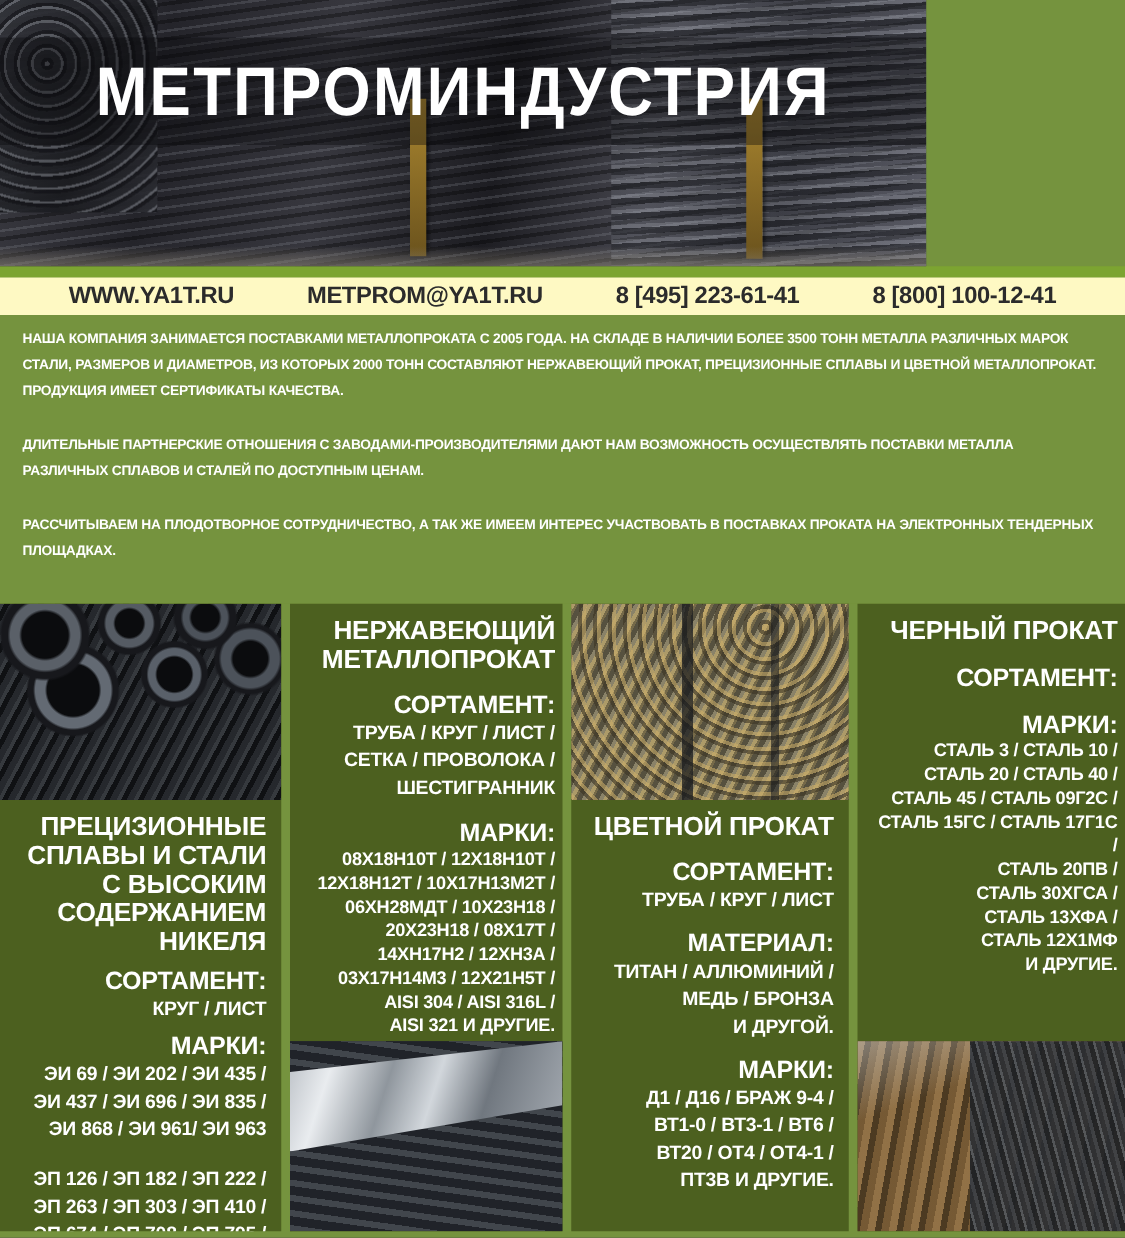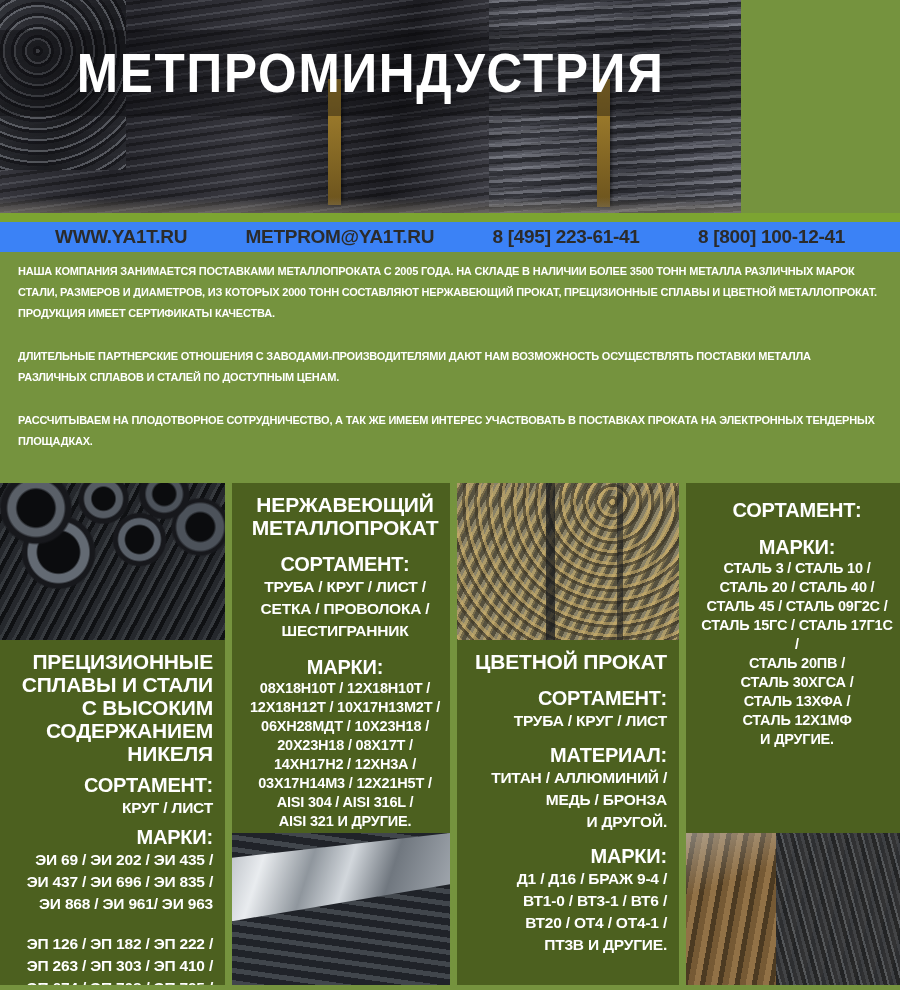--- a/index.html
+++ b/index.html
@@ -24,21 +24,21 @@
   .post{position:absolute;width:13px;background:linear-gradient(180deg,#ab8730,#6b531d);box-shadow:2px 0 3px rgba(0,0,0,.5);}
   .post.p1{left:328px;bottom:8px;height:126px;}
   .post.p2{left:597px;bottom:6px;height:128px;}
   .hero-band{position:absolute;top:30px;left:0;width:100%;height:86px;
     background:rgba(8,9,11,.38);display:flex;align-items:center;justify-content:center;}
   .hero-band h1{margin:0;color:#fff;font-size:55px;font-weight:700;letter-spacing:2px;
     transform:scaleX(.9);white-space:nowrap;}
 
   
   .stripe{width:900px;height:9px;background:#7CA431;}
-  .contacts{width:900px;height:30px;background:#3b82f6;display:flex;align-items:center;
+  .contacts{width:900px;height:30px;background:#fef9c3;display:flex;align-items:center;
     justify-content:space-between;padding:0 55px;box-sizing:border-box;}
   .contacts a{color:#2B2B2B;font-size:19px;font-weight:700;text-decoration:none;letter-spacing:-.3px;white-space:nowrap;}
 
   
   .about{width:900px;height:231px;box-sizing:border-box;padding:9px 18px 0;background:#75933E;}
   .about p{margin:0 0 22px;color:#fff;font-size:11px;line-height:21px;font-weight:700;
     text-align:left;letter-spacing:-.2px;}
 
   
   .catalog{width:900px;height:507px;box-sizing:border-box;padding-bottom:5px;
@@ -50,21 +50,21 @@
   .photo.top{height:157px;}
   .photo.bottom{height:152px;margin-top:auto;}
 
   .col h2{margin:10px 0 0;color:#fff;font-size:21px;line-height:23px;font-weight:700;letter-spacing:-.2px;}
   .label{color:#fff;font-size:20px;font-weight:700;letter-spacing:-.2px;}
   .lines{white-space:pre-line;color:#fff;font-weight:700;letter-spacing:-.2px;}
   .list-lg{font-size:15.5px;line-height:22px;}
   .list-sm{font-size:14.5px;line-height:19px;}
 
   .alignR{text-align:right;}
-  .alignL{text-align:center;}
+  .alignL{text-align:right;}
   .padR{padding:0 12px 0 6px;}
   .padL{padding:0 6px 0 14px;}
 
   
   .ph-pipes{background-color:#15171a;
     background-image:
       radial-gradient(circle at 16% 16%, #0b0c0e 0 8%, #5a6068 9% 12%, #17181c 13% 15%, transparent 16%),
       radial-gradient(circle at 46% 10%, #0b0c0e 0 6%, #555b63 7% 10%, #17181c 11% 13%, transparent 14%),
       radial-gradient(circle at 73% 7%, #0b0c0e 0 5%, #4c525a 6% 8%, #17181c 9% 11%, transparent 12%),
       radial-gradient(circle at 26% 44%, #0b0c0e 0 11%, #636a73 12% 16%, #17181c 17% 19%, transparent 20%),
@@ -179,20 +179,21 @@
         <div class="label" style="margin-top:12px">МАРКИ:</div>
         <div class="lines list-lg">Д1 / Д16 / БРАЖ 9-4 /
 ВТ1-0 / ВТ3-1 / ВТ6 /
 ВТ20 / ОТ4 / ОТ4-1 /
 ПТ3В И ДРУГИЕ.</div>
       </div>
     </div>
 
     <div class="col alignL">
       <div class="body padL grow">
+        <h2>ЧЕРНЫЙ ПРОКАТ</h2>
         <div class="label" style="margin-top:16px">СОРТАМЕНТ:</div>
         <div class="label" style="margin-top:14px">МАРКИ:</div>
         <div class="lines list-sm">СТАЛЬ 3 / СТАЛЬ 10 /
 СТАЛЬ 20 / СТАЛЬ 40 /
 СТАЛЬ 45 / СТАЛЬ 09Г2С /
 СТАЛЬ 15ГС / СТАЛЬ 17Г1С /
 СТАЛЬ 20ПВ /
 СТАЛЬ 30ХГСА /
 СТАЛЬ 13ХФА /
 СТАЛЬ 12Х1МФ

